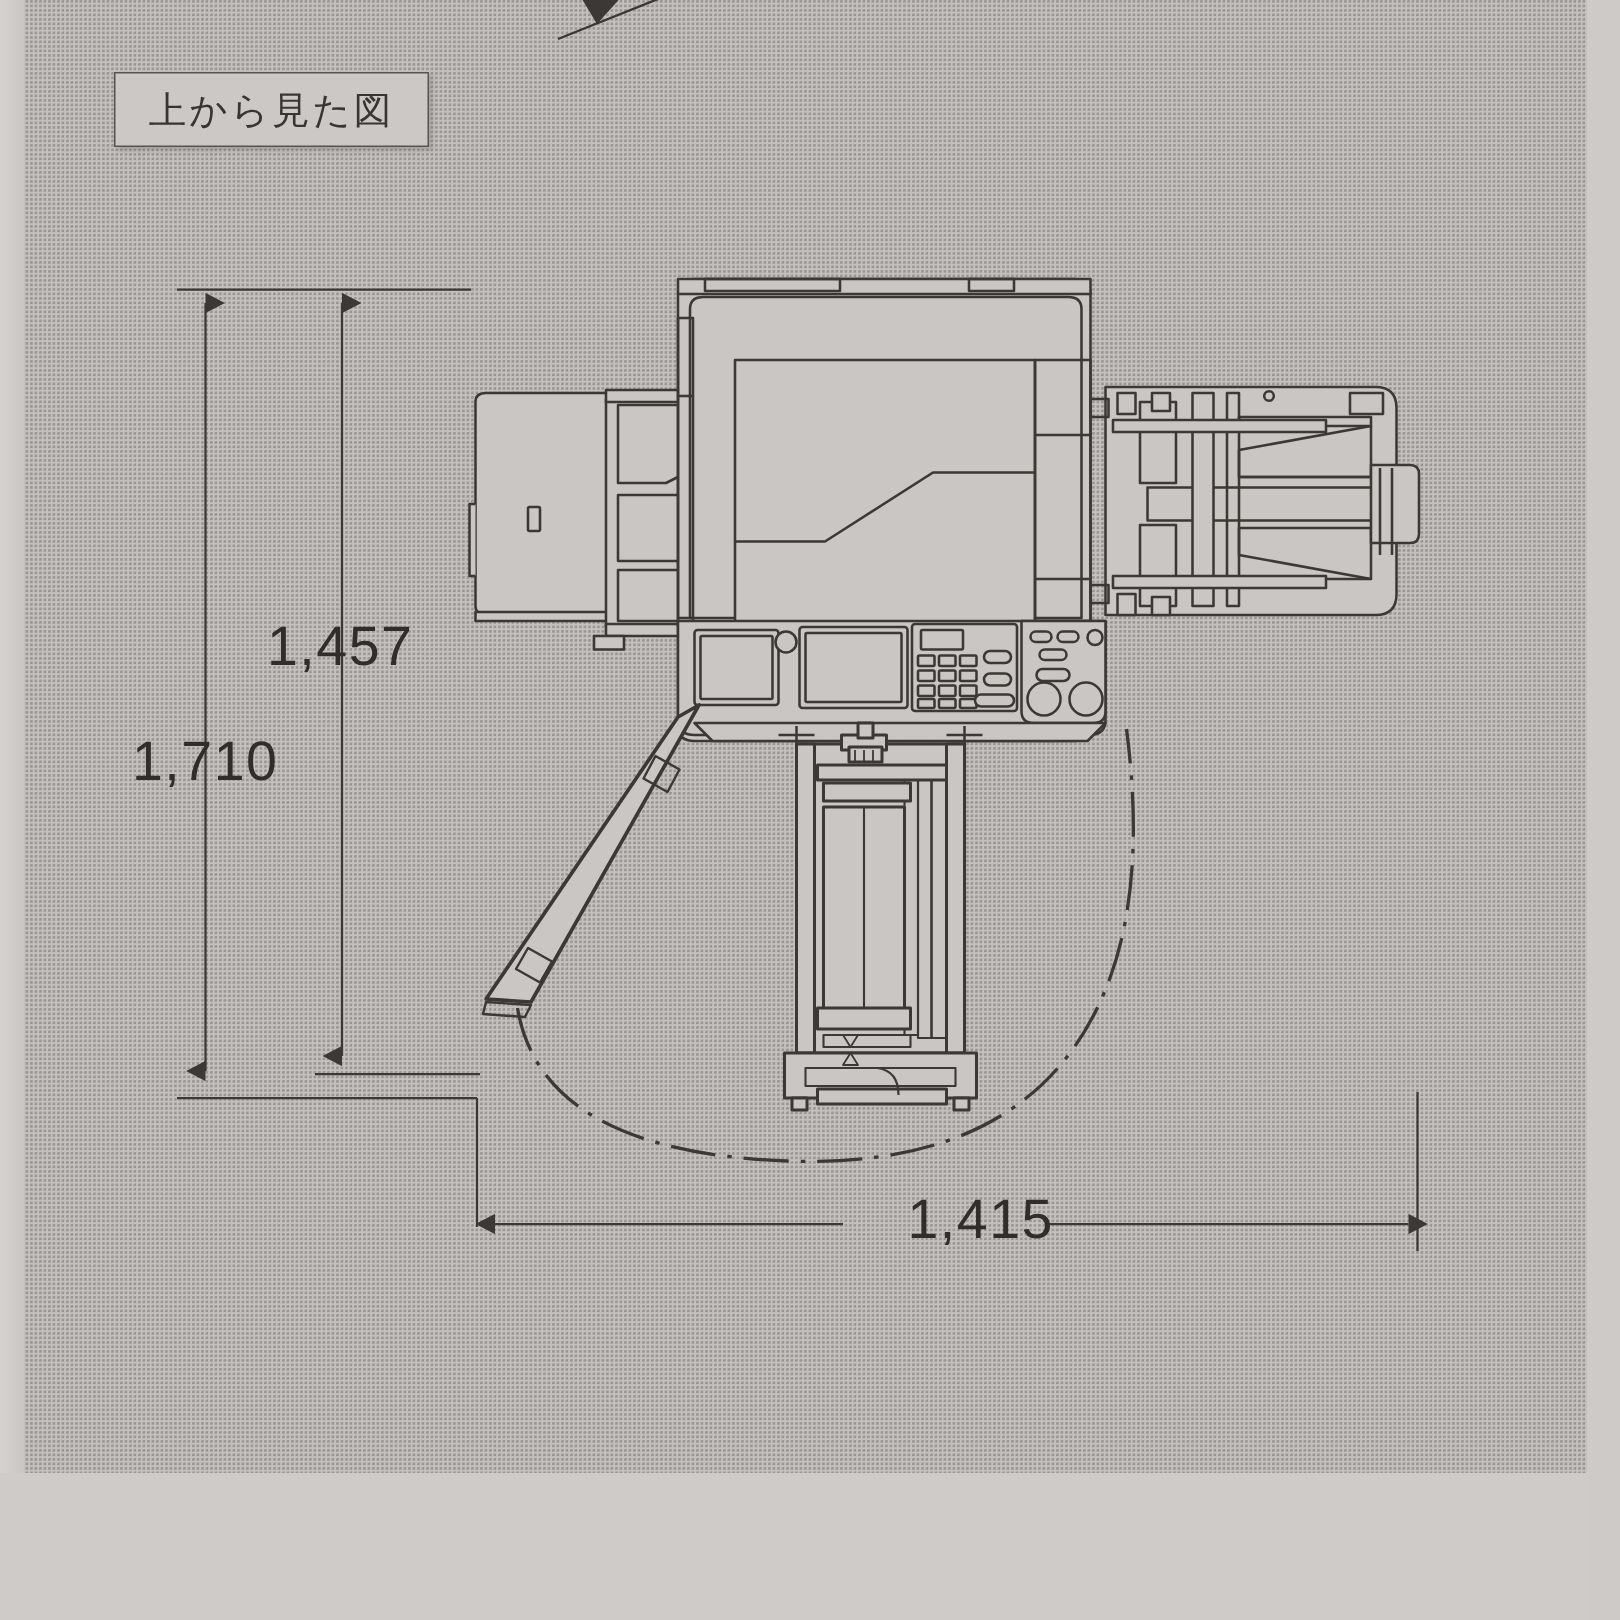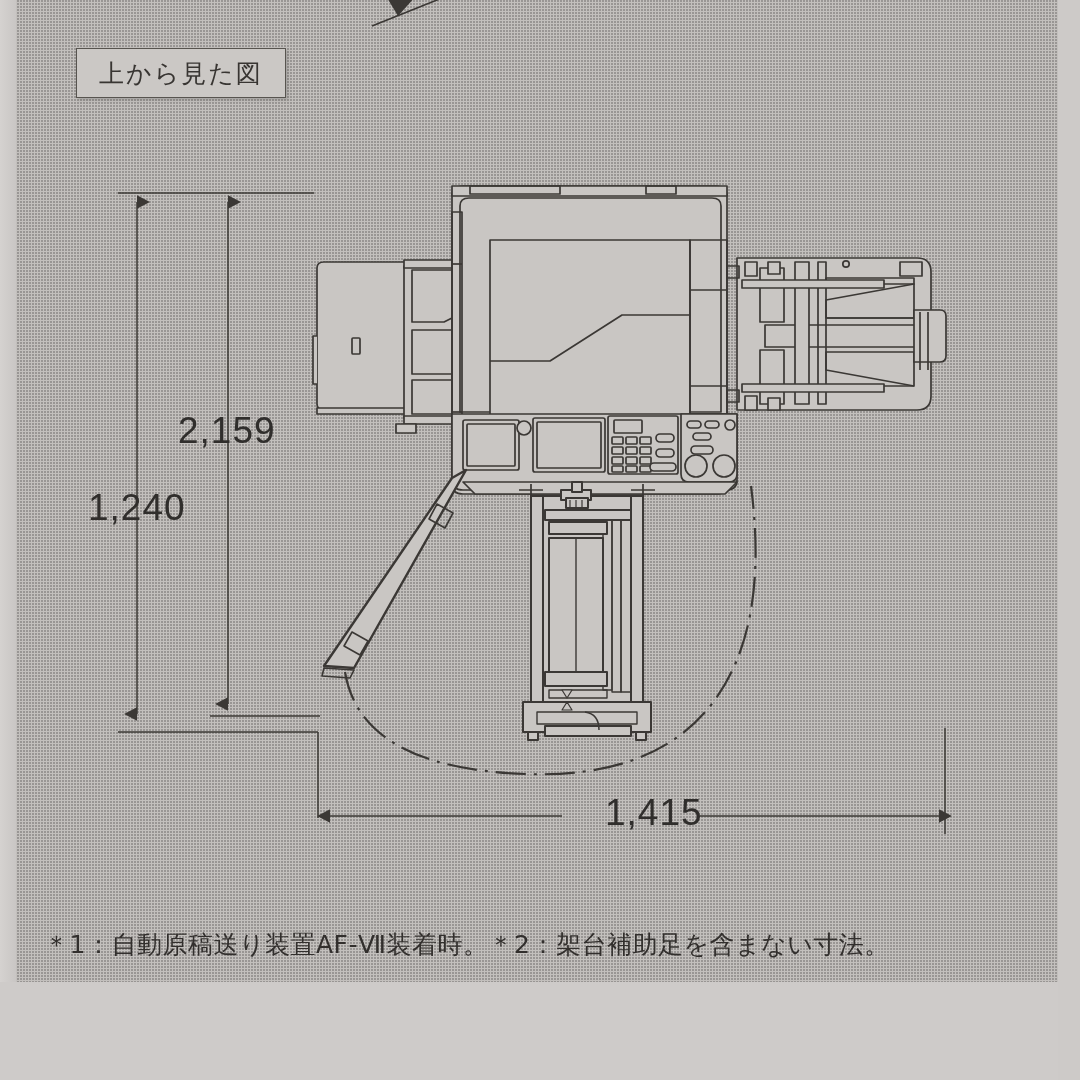--- a/index.html
+++ b/index.html
@@ -307,19 +307,18 @@
     <g stroke="#3b3835" stroke-width="1.6" fill="none">
       <path d="M372,26 L452,-6"></path>
       <polygon points="386,-4 416,-4 398,16" fill="#3b3835" stroke="none"></polygon>
     </g>
   </svg>
 
   <div class="title-label">
     <span>上から見た図</span>
   </div>
 
-  <div class="dim-text" id="dim-1215">2,159</div>
-  <div class="dim-text" id="dim-1240">1,240</div>
+  <div class="dim-text" id="dim-1215">1,457</div>
+  <div class="dim-text" id="dim-1240">1,710</div>
   <div class="dim-text" id="dim-1415">1,415</div>
 
-  <div class="footnote">＊1：自動原稿送り装置AF-Ⅶ装着時。＊2：架台補助足を含まない寸法。</div>
 
 </div>
 
 </body></html>

